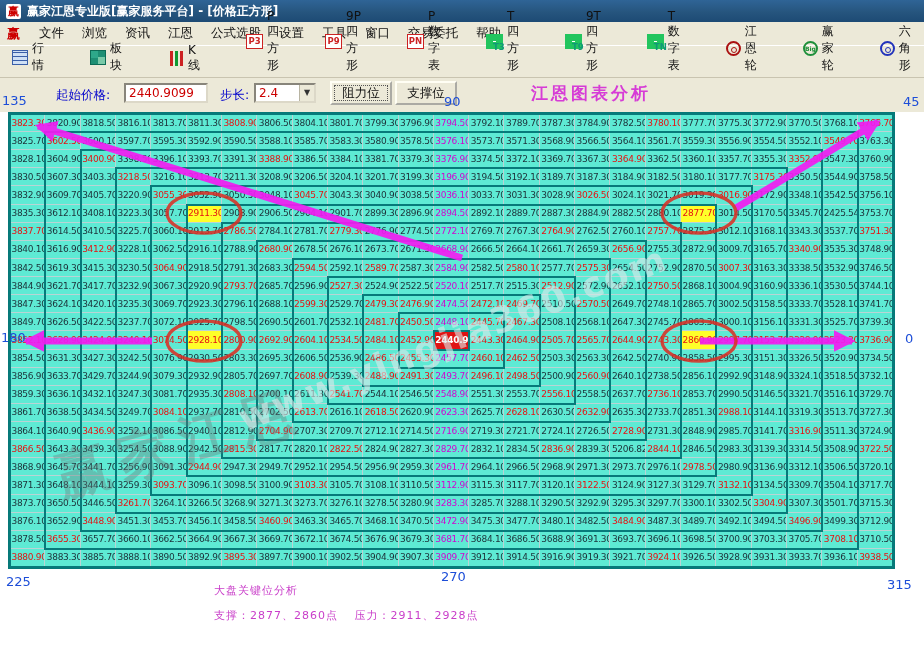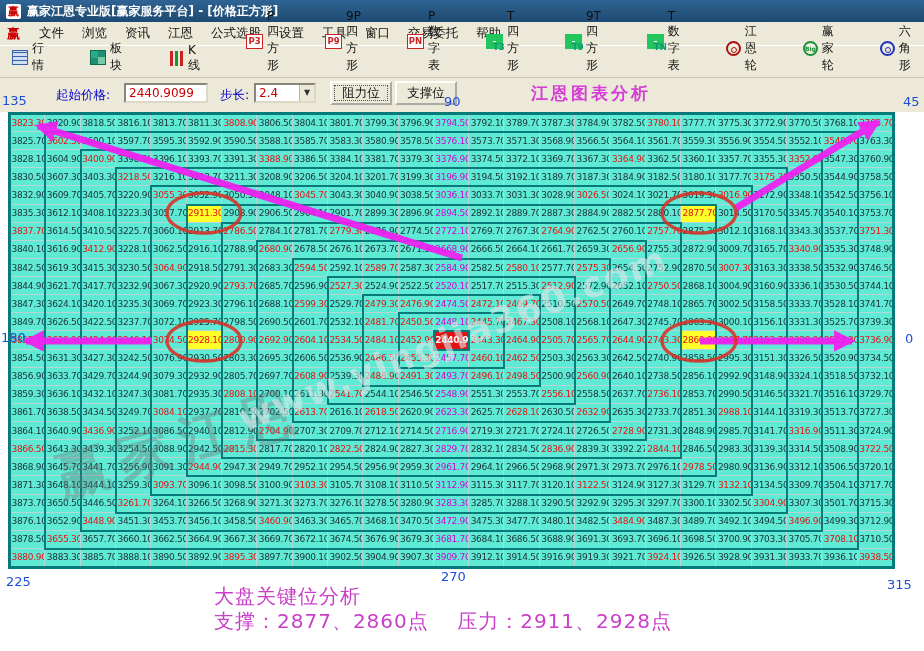--- a/index.html
+++ b/index.html
@@ -74,21 +74,21 @@
   
   .wm{position:absolute;pointer-events:none;z-index:3;font-weight:bold;white-space:nowrap;}
   #wm-cn{left:52px;top:408px;font-size:54px;color:rgba(105,118,118,0.36);
      transform:rotate(-16deg);letter-spacing:10px;}
   #wm-site{left:225px;top:318px;font-size:36px;color:rgba(218,232,232,0.62);
      transform:rotate(-21deg);letter-spacing:2px;}
   #wm-qq{left:384px;top:495px;font-size:16px;color:rgba(125,125,125,0.60);
      font-weight:normal;letter-spacing:1px;}
   #overlay{position:absolute;left:0;top:0;width:924px;height:651px;z-index:5;pointer-events:none;}
   
-  .analysis{position:absolute;color:#c93ec9;font-size:20px;letter-spacing:1px;z-index:6;}
+  .analysis{position:absolute;color:#c93ec9;font-size:11px;letter-spacing:1px;z-index:6;}
   #ana1{left:214px;top:583px;}
   #ana2{left:214px;top:608px;}
 </style>
 </head>
 <body>
 
 <div class="window">
 
   <div class="titlebar">
     <span class="app-icon">赢</span>
@@ -319,21 +319,21 @@
       <div class="cell">2892.10</div>
       <div class="cell">2889.70</div>
       <div class="cell">2887.30</div>
       <div class="cell">2884.90</div>
       <div class="cell">2882.50</div>
       <div class="cell">2880.10</div>
       <div class="cell key">2877.70</div>
       <div class="cell">3014.50</div>
       <div class="cell">3170.50</div>
       <div class="cell">3345.70</div>
-      <div class="cell">3540.10</div>
+      <div class="cell">2425.54</div>
       <div class="cell">3753.70</div>
       <div class="cell red">3837.70</div>
       <div class="cell">3614.50</div>
       <div class="cell">3410.50</div>
       <div class="cell">3225.70</div>
       <div class="cell">3060.10</div>
       <div class="cell">2913.70</div>
       <div class="cell red">2786.50</div>
       <div class="cell">2784.10</div>
       <div class="cell">2781.70</div>
@@ -638,21 +638,21 @@
       <div class="cell">2817.70</div>
       <div class="cell">2820.10</div>
       <div class="cell red">2822.50</div>
       <div class="cell">2824.90</div>
       <div class="cell">2827.30</div>
       <div class="cell mag">2829.70</div>
       <div class="cell">2832.10</div>
       <div class="cell">2834.50</div>
       <div class="cell red">2836.90</div>
       <div class="cell">2839.30</div>
-      <div class="cell">3392.27</div>
+      <div class="cell">5206.82</div>
       <div class="cell red">2844.10</div>
       <div class="cell">2846.50</div>
       <div class="cell">2983.30</div>
       <div class="cell">3139.30</div>
       <div class="cell">3314.50</div>
       <div class="cell">3508.90</div>
       <div class="cell red">3722.50</div>
       <div class="cell">3868.90</div>
       <div class="cell">3645.70</div>
       <div class="cell">3441.70</div>

